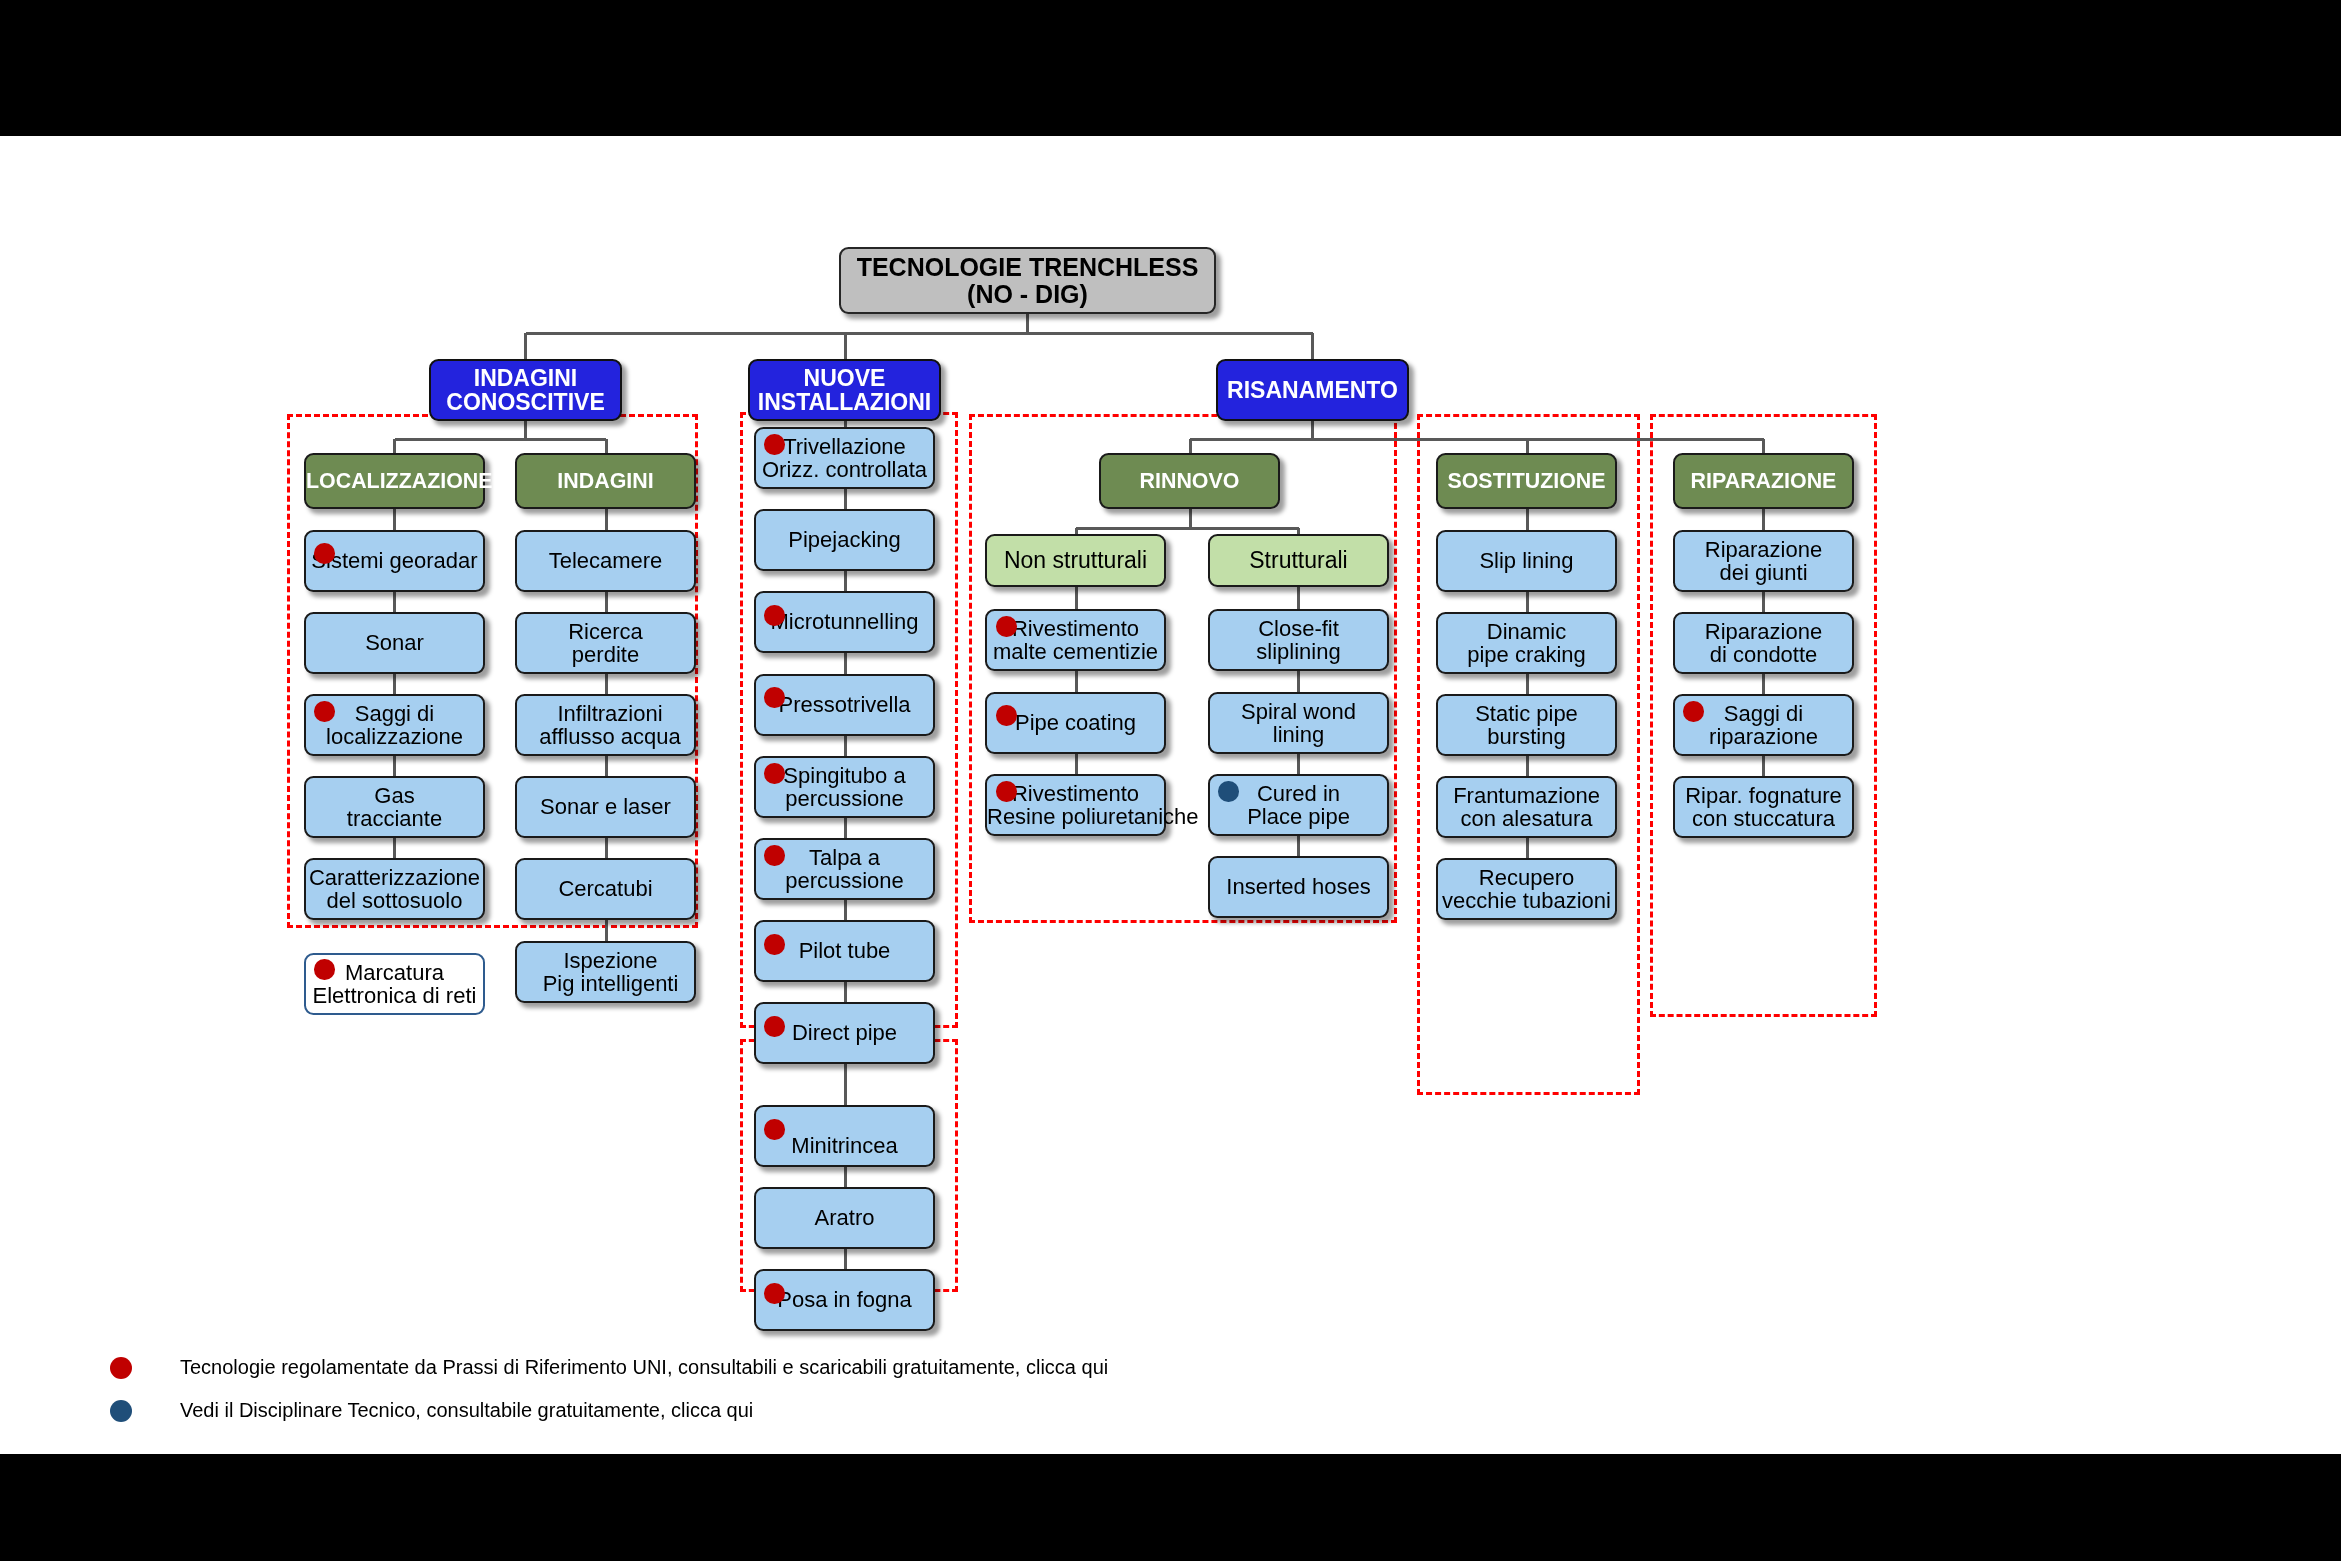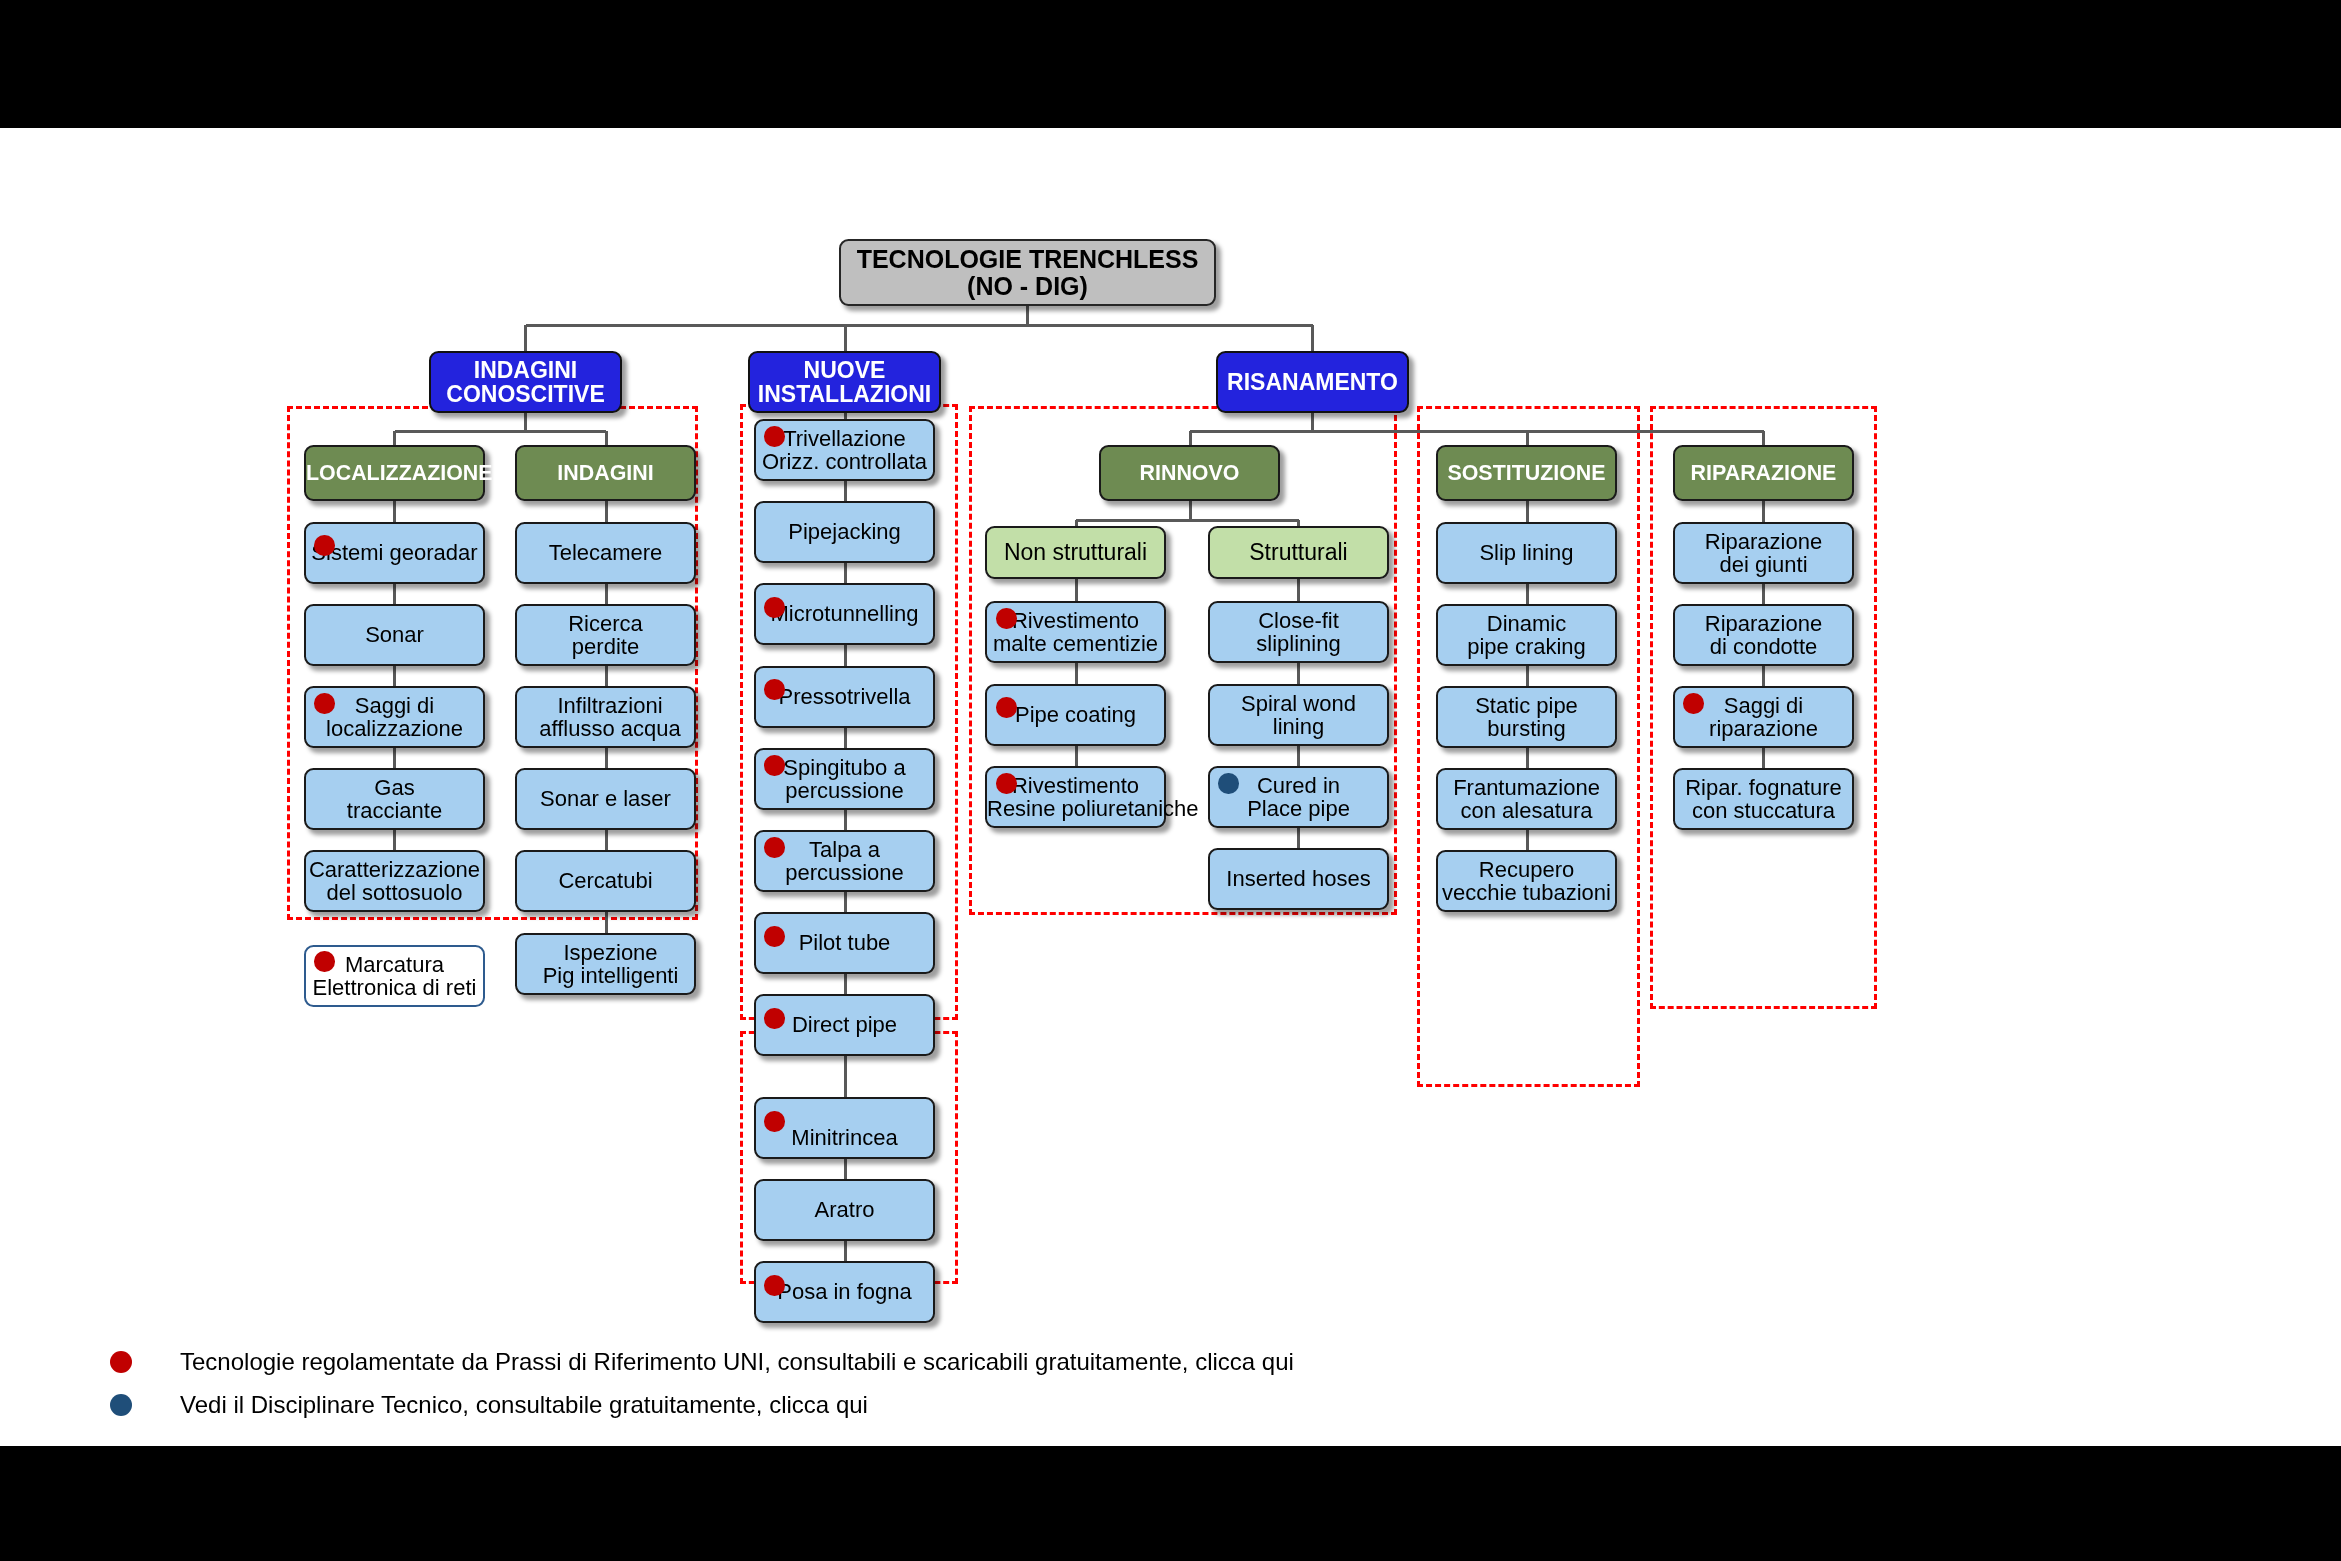--- a/index.html
+++ b/index.html
@@ -4,21 +4,21 @@
 <style>
   * { box-sizing: border-box; margin: 0; padding: 0; }
   html, body {
     width: 2342px; height: 1561px;
     background: #000;
     font-family: "Liberation Sans", sans-serif;
     overflow: hidden;
   }
   #slide {
     position: absolute;
-    left: 0; top: 128px;
+    left: 0; top: 136px;
     width: 2342px; height: 1318px;
     background: #ffffff;
   }
   .canvas { position: absolute; left: 0; top: 0; width: 2342px; height: 1318px; }
 
   
   .node {
     position: absolute;
     display: flex;
     align-items: center;
@@ -107,21 +107,21 @@
     align-items: center;
     z-index: 9;
   }
   .legend-dot {
     width: 22px; height: 22px;
     border-radius: 50%;
     flex: 0 0 auto;
   }
   .legend-text {
     margin-left: 48px;
-    font-size: 24px;
+    font-size: 20px;
     color: #000;
     white-space: nowrap;
     font-family: "Liberation Sans", sans-serif;
   }
 </style>
 </head>
 <body>
 
 <div id="slide">
   <div class="canvas" id="canvas">

